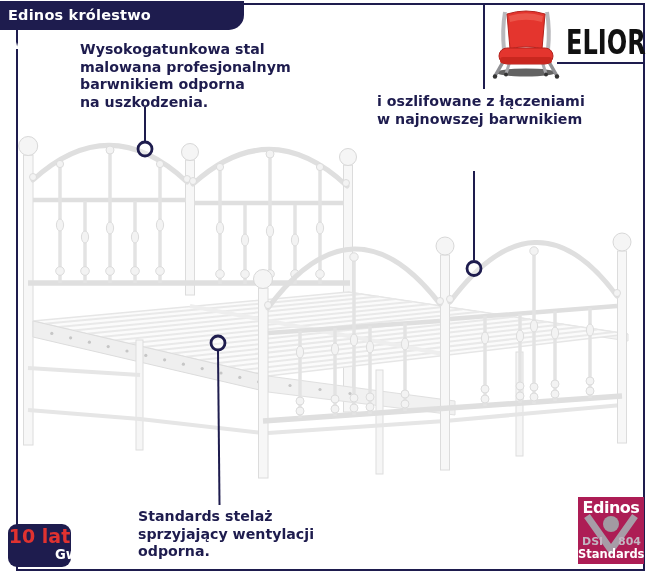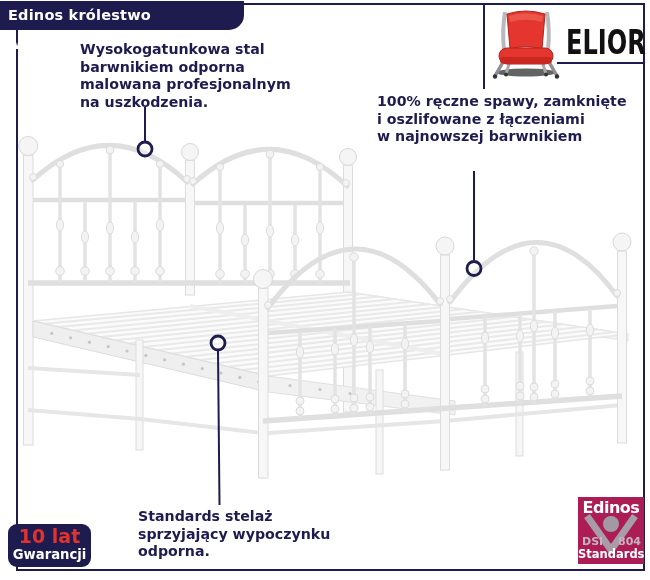--- a/index.html
+++ b/index.html
@@ -15,24 +15,24 @@
   
   #brand-name{left:566px;top:24px;width:80px;height:38px;color:#111;font-weight:bold;
               font-size:33px;line-height:38px;transform:scaleX(.73);transform-origin:left center;
               letter-spacing:0px;}
   
   .callout{color:var(--navy);font-weight:bold;font-size:14.2px;line-height:17.5px;white-space:nowrap;}
   #callout-steel{left:80px;top:41px;}
   #callout-welds{left:377px;top:93px;}
   #callout-slats{left:138px;top:508px;}
   
-  #warranty-badge{left:8px;top:524px;width:83px;height:43px;background:var(--navy);
+  #warranty-badge{left:8px;top:524px;width:63px;height:43px;background:var(--navy);
                   border-radius:9px;text-align:center;}
   #warranty-top{color:var(--red);font-weight:bold;font-size:19px;line-height:23px;margin-top:1px;}
-  #warranty-bottom{color:#fff;font-weight:bold;font-size:13.2px;line-height:17px;margin-top:-2px;}
+  #warranty-bottom{color:#fff;font-weight:bold;font-size:13.2px;line-height:17px;margin-top:-2px;padding-left:47px;}
   
   #cert-badge{left:578px;top:497px;width:66px;height:67px;background:var(--magenta);}
   #cert-brand{position:absolute;left:0;top:1px;width:100%;text-align:center;color:#fff;
               font-weight:bold;font-size:16px;line-height:19px;letter-spacing:-.5px;}
   #cert-left,#cert-right{position:absolute;top:38px;color:#c3b4c1;font-weight:bold;font-size:11px;}
   #cert-left{left:4px;} #cert-right{right:3px;text-align:center;}
   #cert-bottom{position:absolute;left:0;bottom:3px;width:100%;text-align:left;color:#fff;
                font-weight:bold;font-size:11.5px;}
   svg{display:block;}
 </style>
@@ -230,34 +230,33 @@
       <circle cx="70" cy="68.5" r="2.2" fill="#333"></circle>
     <circle cx="19" cy="66.5" r="2" fill="#333"></circle>
       <circle cx="59" cy="66.5" r="2" fill="#333"></circle>
     <rect x="12" y="40" width="54" height="16" rx="8" fill="#e4352e" stroke="#b3221d" stroke-width="1"></rect>
     <rect x="13" y="49" width="52" height="6.5" rx="3" fill="#c9271f"></rect>
   </svg>
   <div class="abs" id="brand-name">ELIOR</div>
 
   <div class="abs callout" id="callout-steel">
     <div>Wysokogatunkowa stal</div>
+    <div>malowana profesjonalnym</div>
     <div>barwnikiem odporna</div>
-    <div>malowana profesjonalnym</div>
     <div>na uszkodzenia.</div>
   </div>
 
   <div class="abs callout" id="callout-welds">
-    <div>100% ręczne spawy, zamknięte</div>
     <div>i oszlifowane z łączeniami</div>
     <div>w najnowszej barwnikiem</div>
   </div>
 
   <div class="abs callout" id="callout-slats">
     <div>Standards stelaż</div>
-    <div>sprzyjający wypoczynku</div>
+    <div>sprzyjający wentylacji</div>
     <div>odporna.</div>
   </div>
 
   <div class="abs" id="warranty-badge">
     <div id="warranty-top">10 lat</div>
     <div id="warranty-bottom">Gwarancji</div>
   </div>
 
   <div class="abs" id="cert-badge">
     <svg style="position:absolute;left:0;top:17px;" width="66" height="40" viewBox="0 0 66 40">

